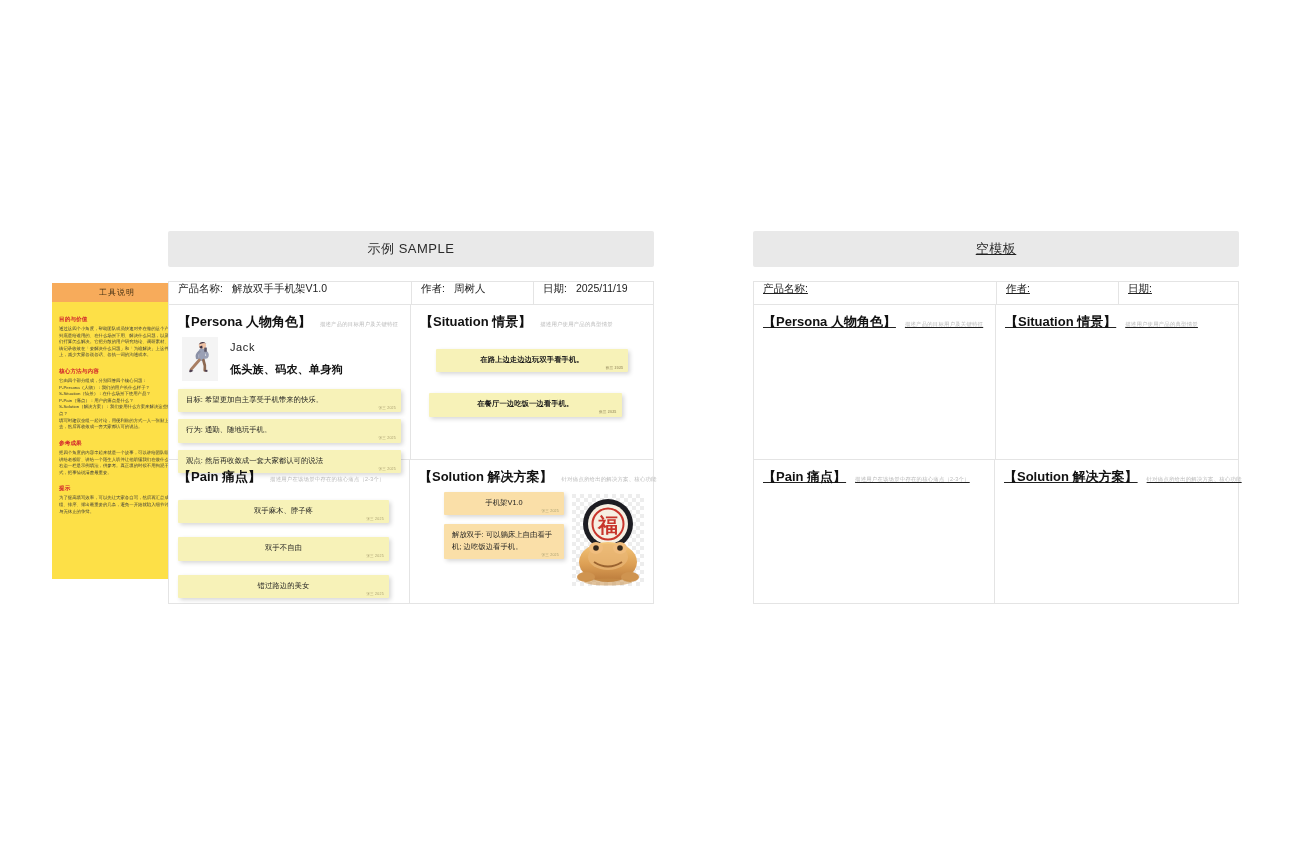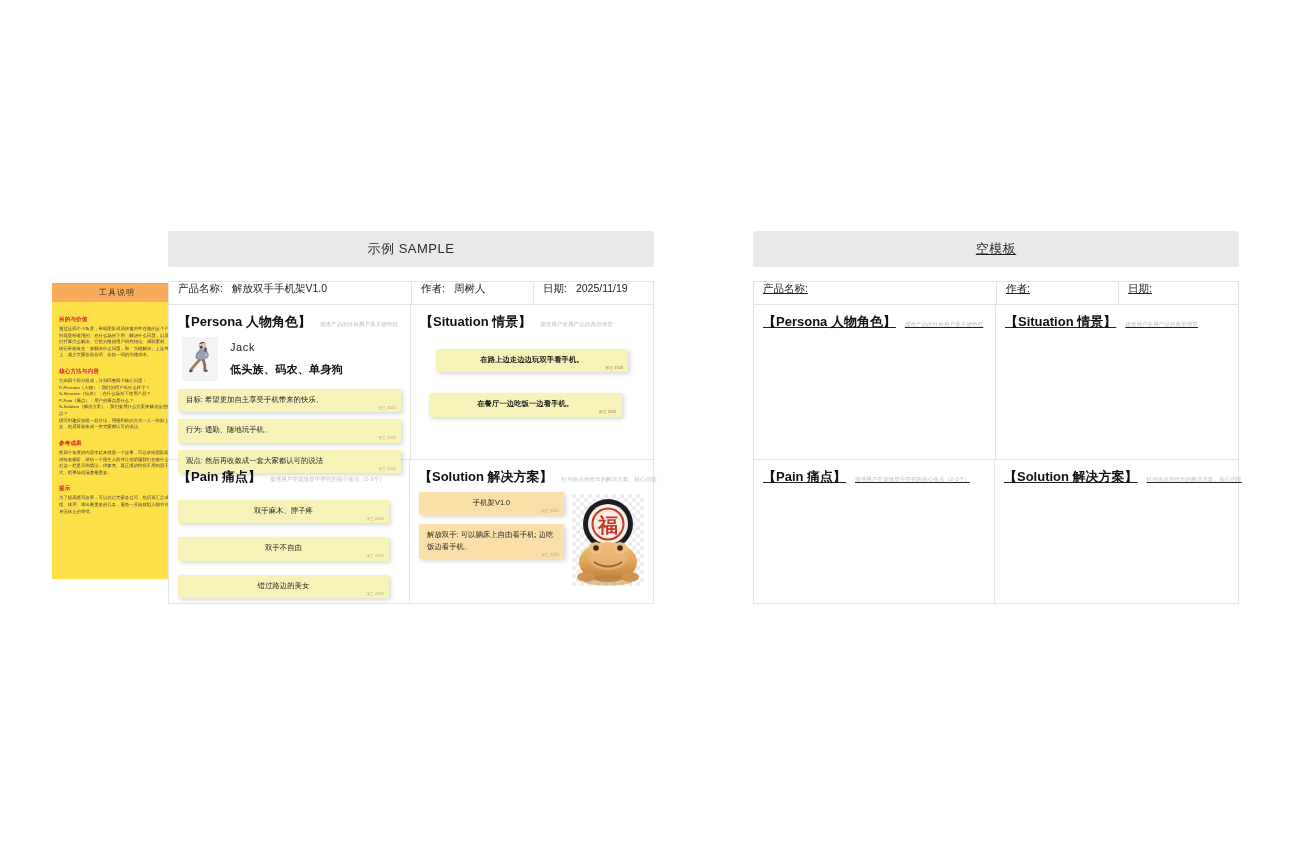--- a/index.html
+++ b/index.html
@@ -130,21 +130,21 @@
     position: absolute;
     right: 5px;
     bottom: 1px;
     font-size: 3.6px;
     color: #a99f70;
     letter-spacing: .2px;
   }
   .note.wide { width: 100%; }
   .note.inset { width: 86%; margin-left: 7%; font-weight: bold; }
 
-  .solution-cols { display: flex; gap: 8px; }
+  .solution-cols { display: flex; gap: 8px; margin-left: 25px; }
   .solution-left { flex: 1; min-width: 0; }
   .solution-art {
     width: 72px; height: 92px;
     flex: none;
     position: relative;
     margin-top: 2px;
   }
 
   
   #guide-panel {

